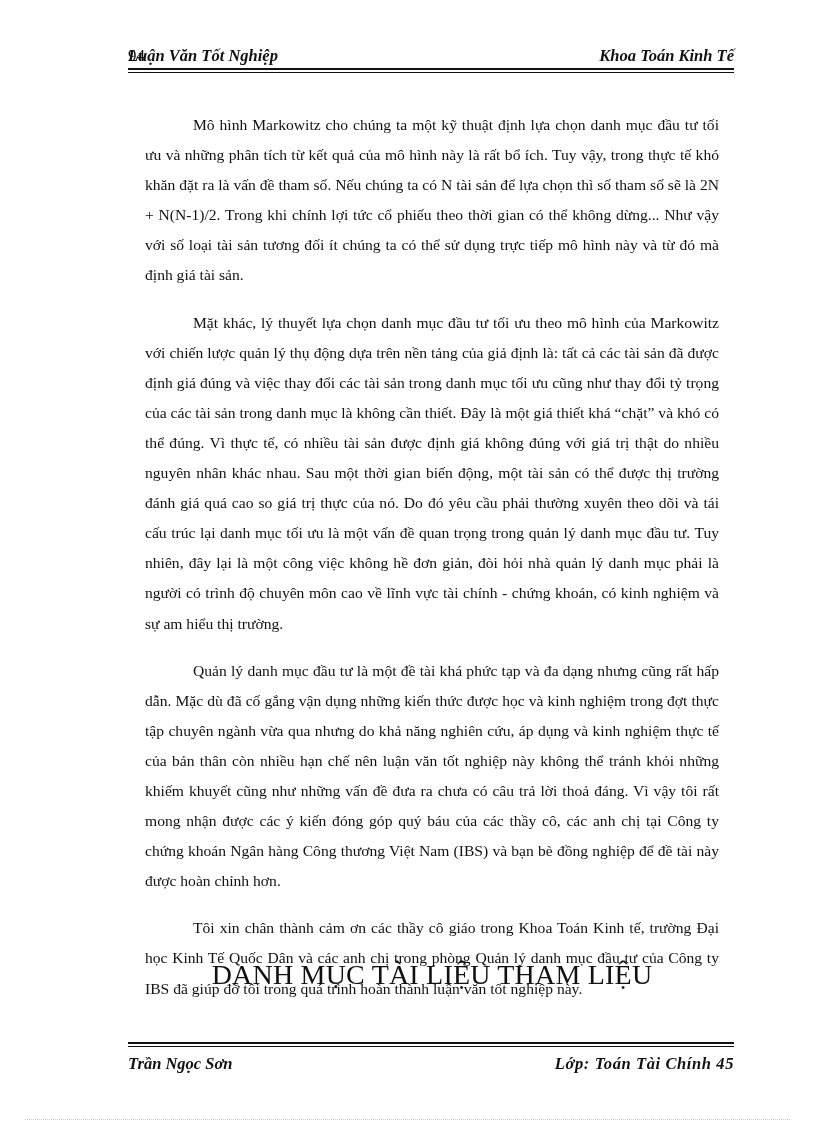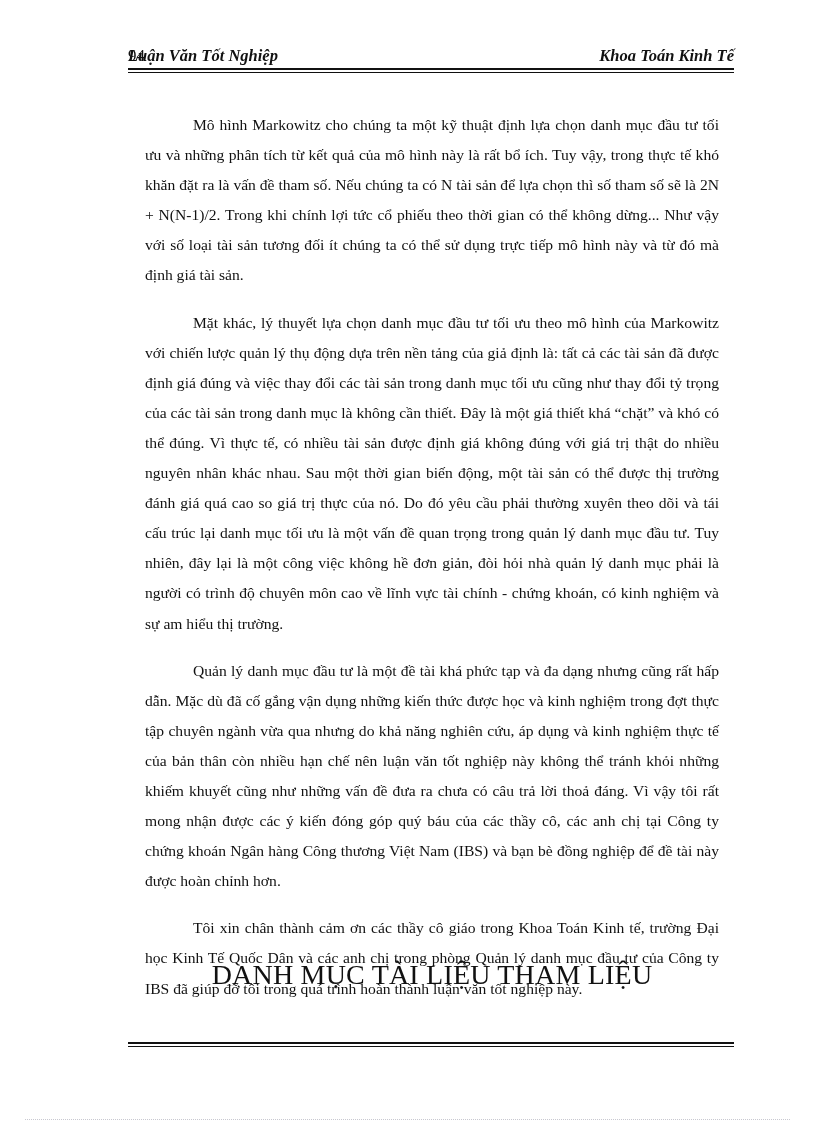--- a/index.html
+++ b/index.html
@@ -114,15 +114,19 @@
   <div class="body-text">
     <p>Mô hình Markowitz cho chúng ta một kỹ thuật định lựa chọn danh mục đầu tư tối ưu và những phân tích từ kết quả của mô hình này là rất bổ ích. Tuy vậy, trong thực tế khó khăn đặt ra là vấn đề tham số. Nếu chúng ta có N tài sản để lựa chọn thì số tham số sẽ là 2N + N(N-1)/2. Trong khi chính lợi tức cổ phiếu theo thời gian có thể không dừng... Như vậy với số loại tài sản tương đối ít chúng ta có thể sử dụng trực tiếp mô hình này và từ đó mà định giá tài sản.</p>
     <p>Mặt khác, lý thuyết lựa chọn danh mục đầu tư tối ưu theo mô hình của Markowitz với chiến lược quản lý thụ động dựa trên nền tảng của giả định là: tất cả các tài sản đã được định giá đúng và việc thay đổi các tài sản trong danh mục tối ưu cũng như thay đổi tỷ trọng của các tài sản trong danh mục là không cần thiết. Đây là một giá thiết khá “chặt” và khó có thể đúng. Vì thực tế, có nhiều tài sản được định giá không đúng với giá trị thật do nhiều nguyên nhân khác nhau. Sau một thời gian biến động, một tài sản có thể được thị trường đánh giá quá cao so giá trị thực của nó. Do đó yêu cầu phải thường xuyên theo dõi và tái cấu trúc lại danh mục tối ưu là một vấn đề quan trọng trong quản lý danh mục đầu tư. Tuy nhiên, đây lại là một công việc không hề đơn giản, đòi hỏi nhà quản lý danh mục phải là người có trình độ chuyên môn cao về lĩnh vực tài chính - chứng khoán, có kinh nghiệm và sự am hiểu thị trường.</p>
     <p>Quản lý danh mục đầu tư là một đề tài khá phức tạp và đa dạng nhưng cũng rất hấp dẫn. Mặc dù đã cố gắng vận dụng những kiến thức được học và kinh nghiệm trong đợt thực tập chuyên ngành vừa qua nhưng do khả năng nghiên cứu, áp dụng và kinh nghiệm thực tế của bản thân còn nhiều hạn chế nên luận văn tốt nghiệp này không thể tránh khỏi những khiếm khuyết cũng như những vấn đề đưa ra chưa có câu trả lời thoả đáng. Vì vậy tôi rất mong nhận được các ý kiến đóng góp quý báu của các thầy cô, các anh chị tại Công ty chứng khoán Ngân hàng Công thương Việt Nam (IBS) và bạn bè đồng nghiệp để đề tài này được hoàn chỉnh hơn.</p>
     <p>Tôi xin chân thành cảm ơn các thầy cô giáo trong Khoa Toán Kinh tế, trường Đại học Kinh Tế Quốc Dân và các anh chị trong phòng Quản lý danh mục đầu tư của Công ty IBS đã giúp đỡ tôi trong quá trình hoàn thành luận văn tốt nghiệp này.</p>
   </div>
 
   <div class="heading">DANH MỤC TÀI LIỆU THAM LIỆU</div>
 
   <div class="rule-double rule-footer"></div>
+  <div class="footer">
+    <span class="left">Trần Ngọc Sơn</span>
+    <span class="right">Lớp: Toán Tài Chính 45</span>
+  </div>
 
   <div class="page-boundary"></div>
 </div>
 
 </body></html>

